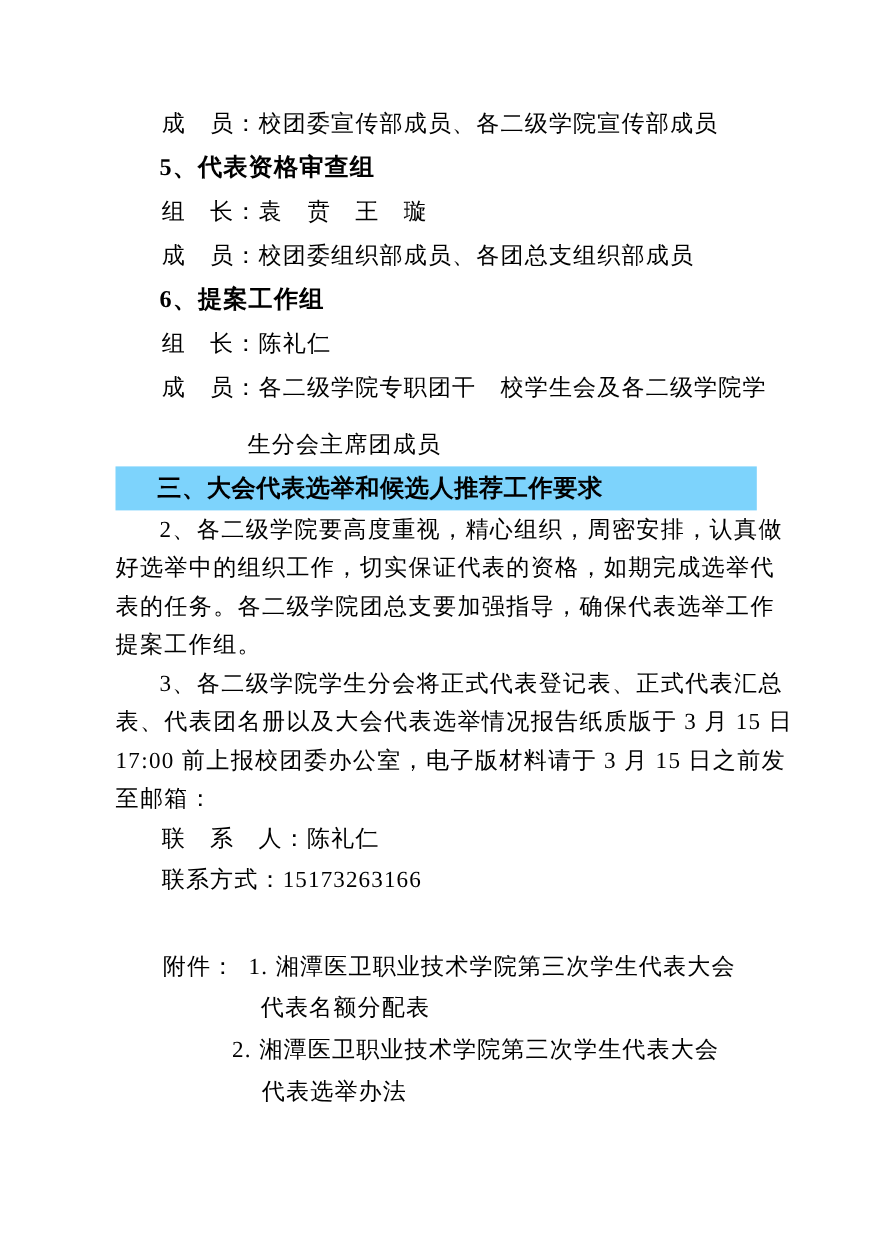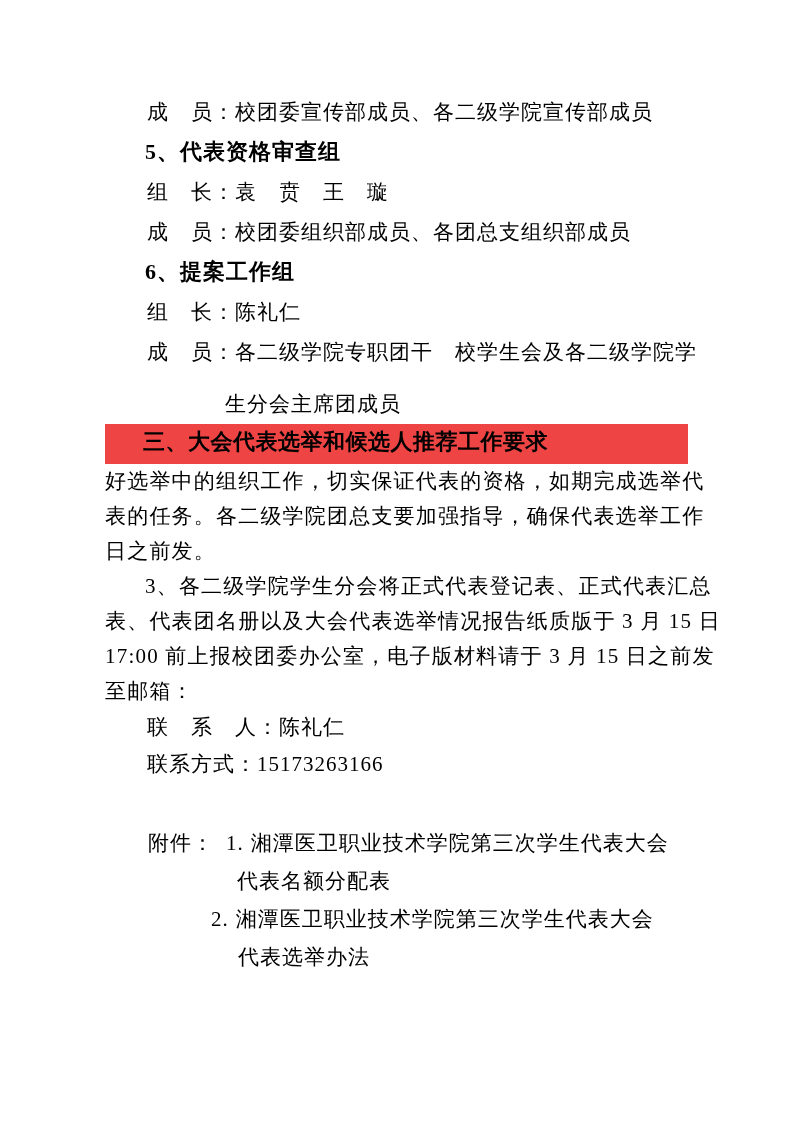--- a/index.html
+++ b/index.html
@@ -32,29 +32,29 @@
   .group-heading {
     font-weight: bold;
     font-size: 22px;
     letter-spacing: 1px;
     padding-left: 40px;
     line-height: 40px;
     height: 40px;
     white-space: pre;
   }
   .sec-heading {
-    font-family: Liberation Mono, monospace;
+    font-family: Liberation Serif, serif;
     font-weight: bold;
     font-size: 22px;
     letter-spacing: 0.5px;
     line-height: 40px;
     height: 40px;
     padding-left: 38px;
     white-space: pre;
-    background: #ef4444;
+    background: #7dd3fc;
   }
   .para-line {
     white-space: pre;
     font-size: 21px;
     letter-spacing: 1.2px;
     line-height: 35px;
     height: 35px;
   }
   .contact-line {
     white-space: pre;
@@ -99,23 +99,24 @@
   <div class="line lbl-indent">组　长：陈礼仁</div>
 
   <div class="line lbl-indent">成　员：各二级学院专职团干　校学生会及各二级学院学</div>
 
   <div class="line hang-indent">生分会主席团成员</div>
 
   <div class="sec-heading">三、大会代表选举和候选人推荐工作要求</div>
 
 
   <div>
+    <div class="para-line first-indent">2、各二级学院要高度重视，精心组织，周密安排，认真做</div>
     <div class="para-line">好选举中的组织工作，切实保证代表的资格，如期完成选举代</div>
     <div class="para-line">表的任务。各二级学院团总支要加强指导，确保代表选举工作</div>
-    <div class="para-line">日之前发。</div>
+    <div class="para-line">提案工作组。</div>
   </div>
 
   <div>
     <div class="para-line first-indent">3、各二级学院学生分会将正式代表登记表、正式代表汇总</div>
     <div class="para-line">表、代表团名册以及大会代表选举情况报告纸质版于 3 月 15 日</div>
     <div class="para-line">17:00 前上报校团委办公室，电子版材料请于 3 月 15 日之前发</div>
     <div class="para-line">至邮箱：</div>
   </div>
 
   <div class="contact-line">联　系　人：陈礼仁</div>

